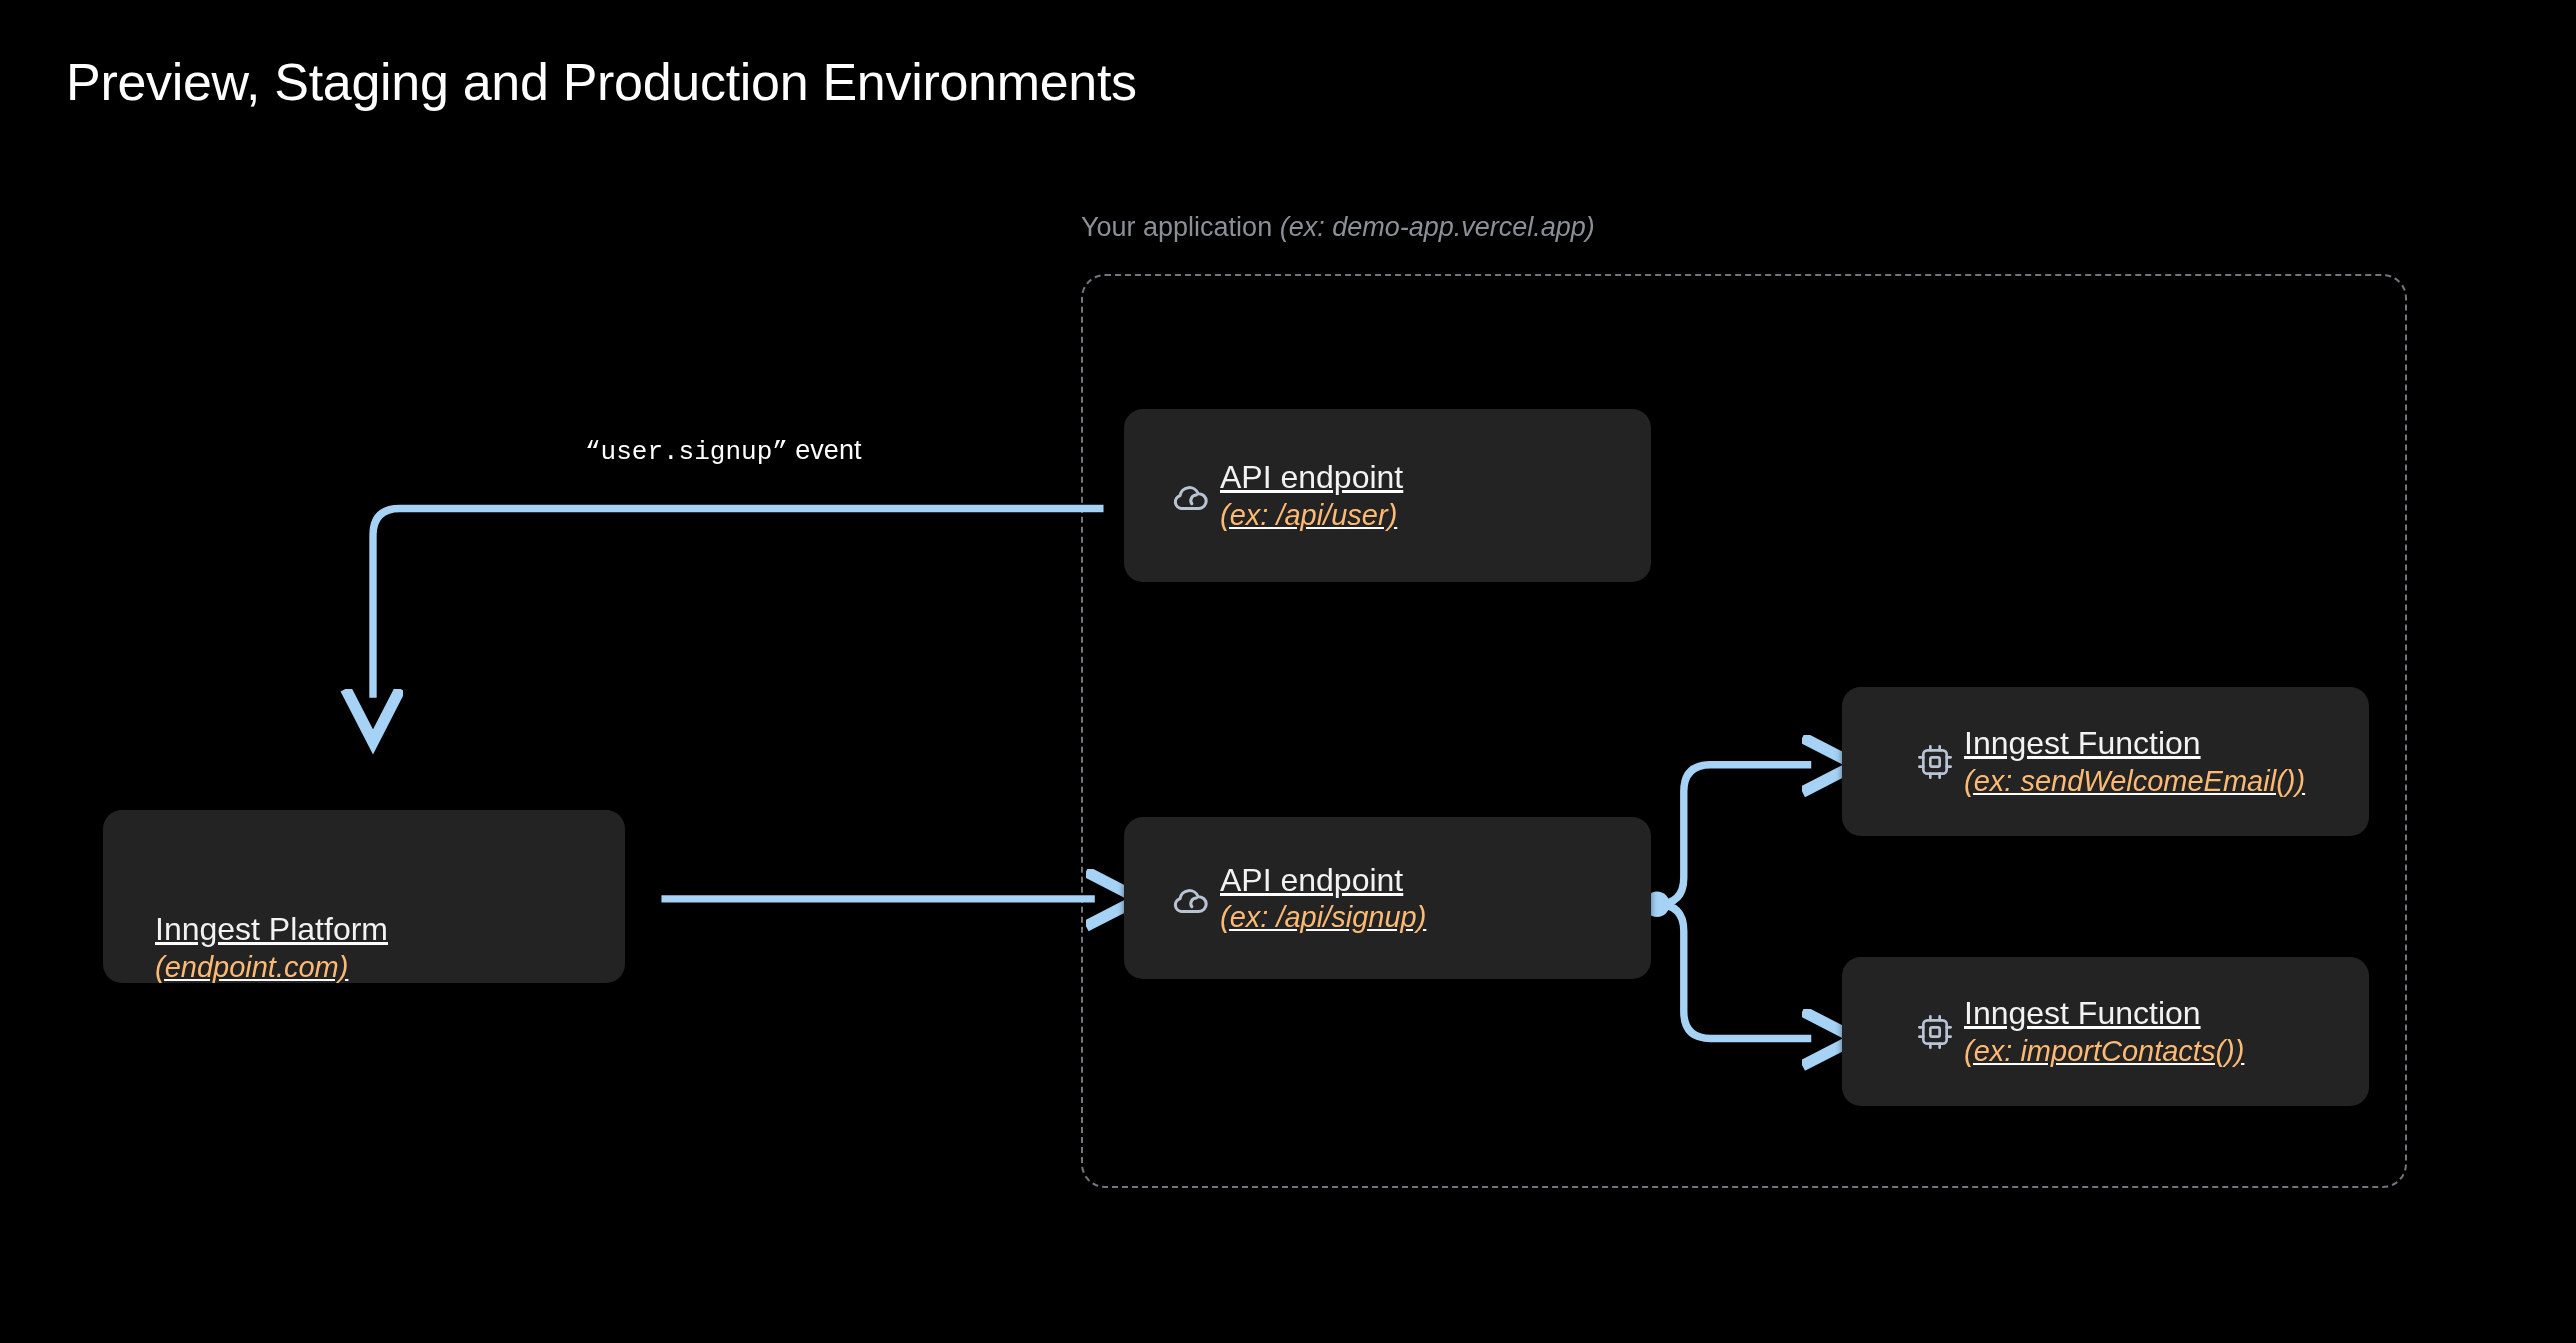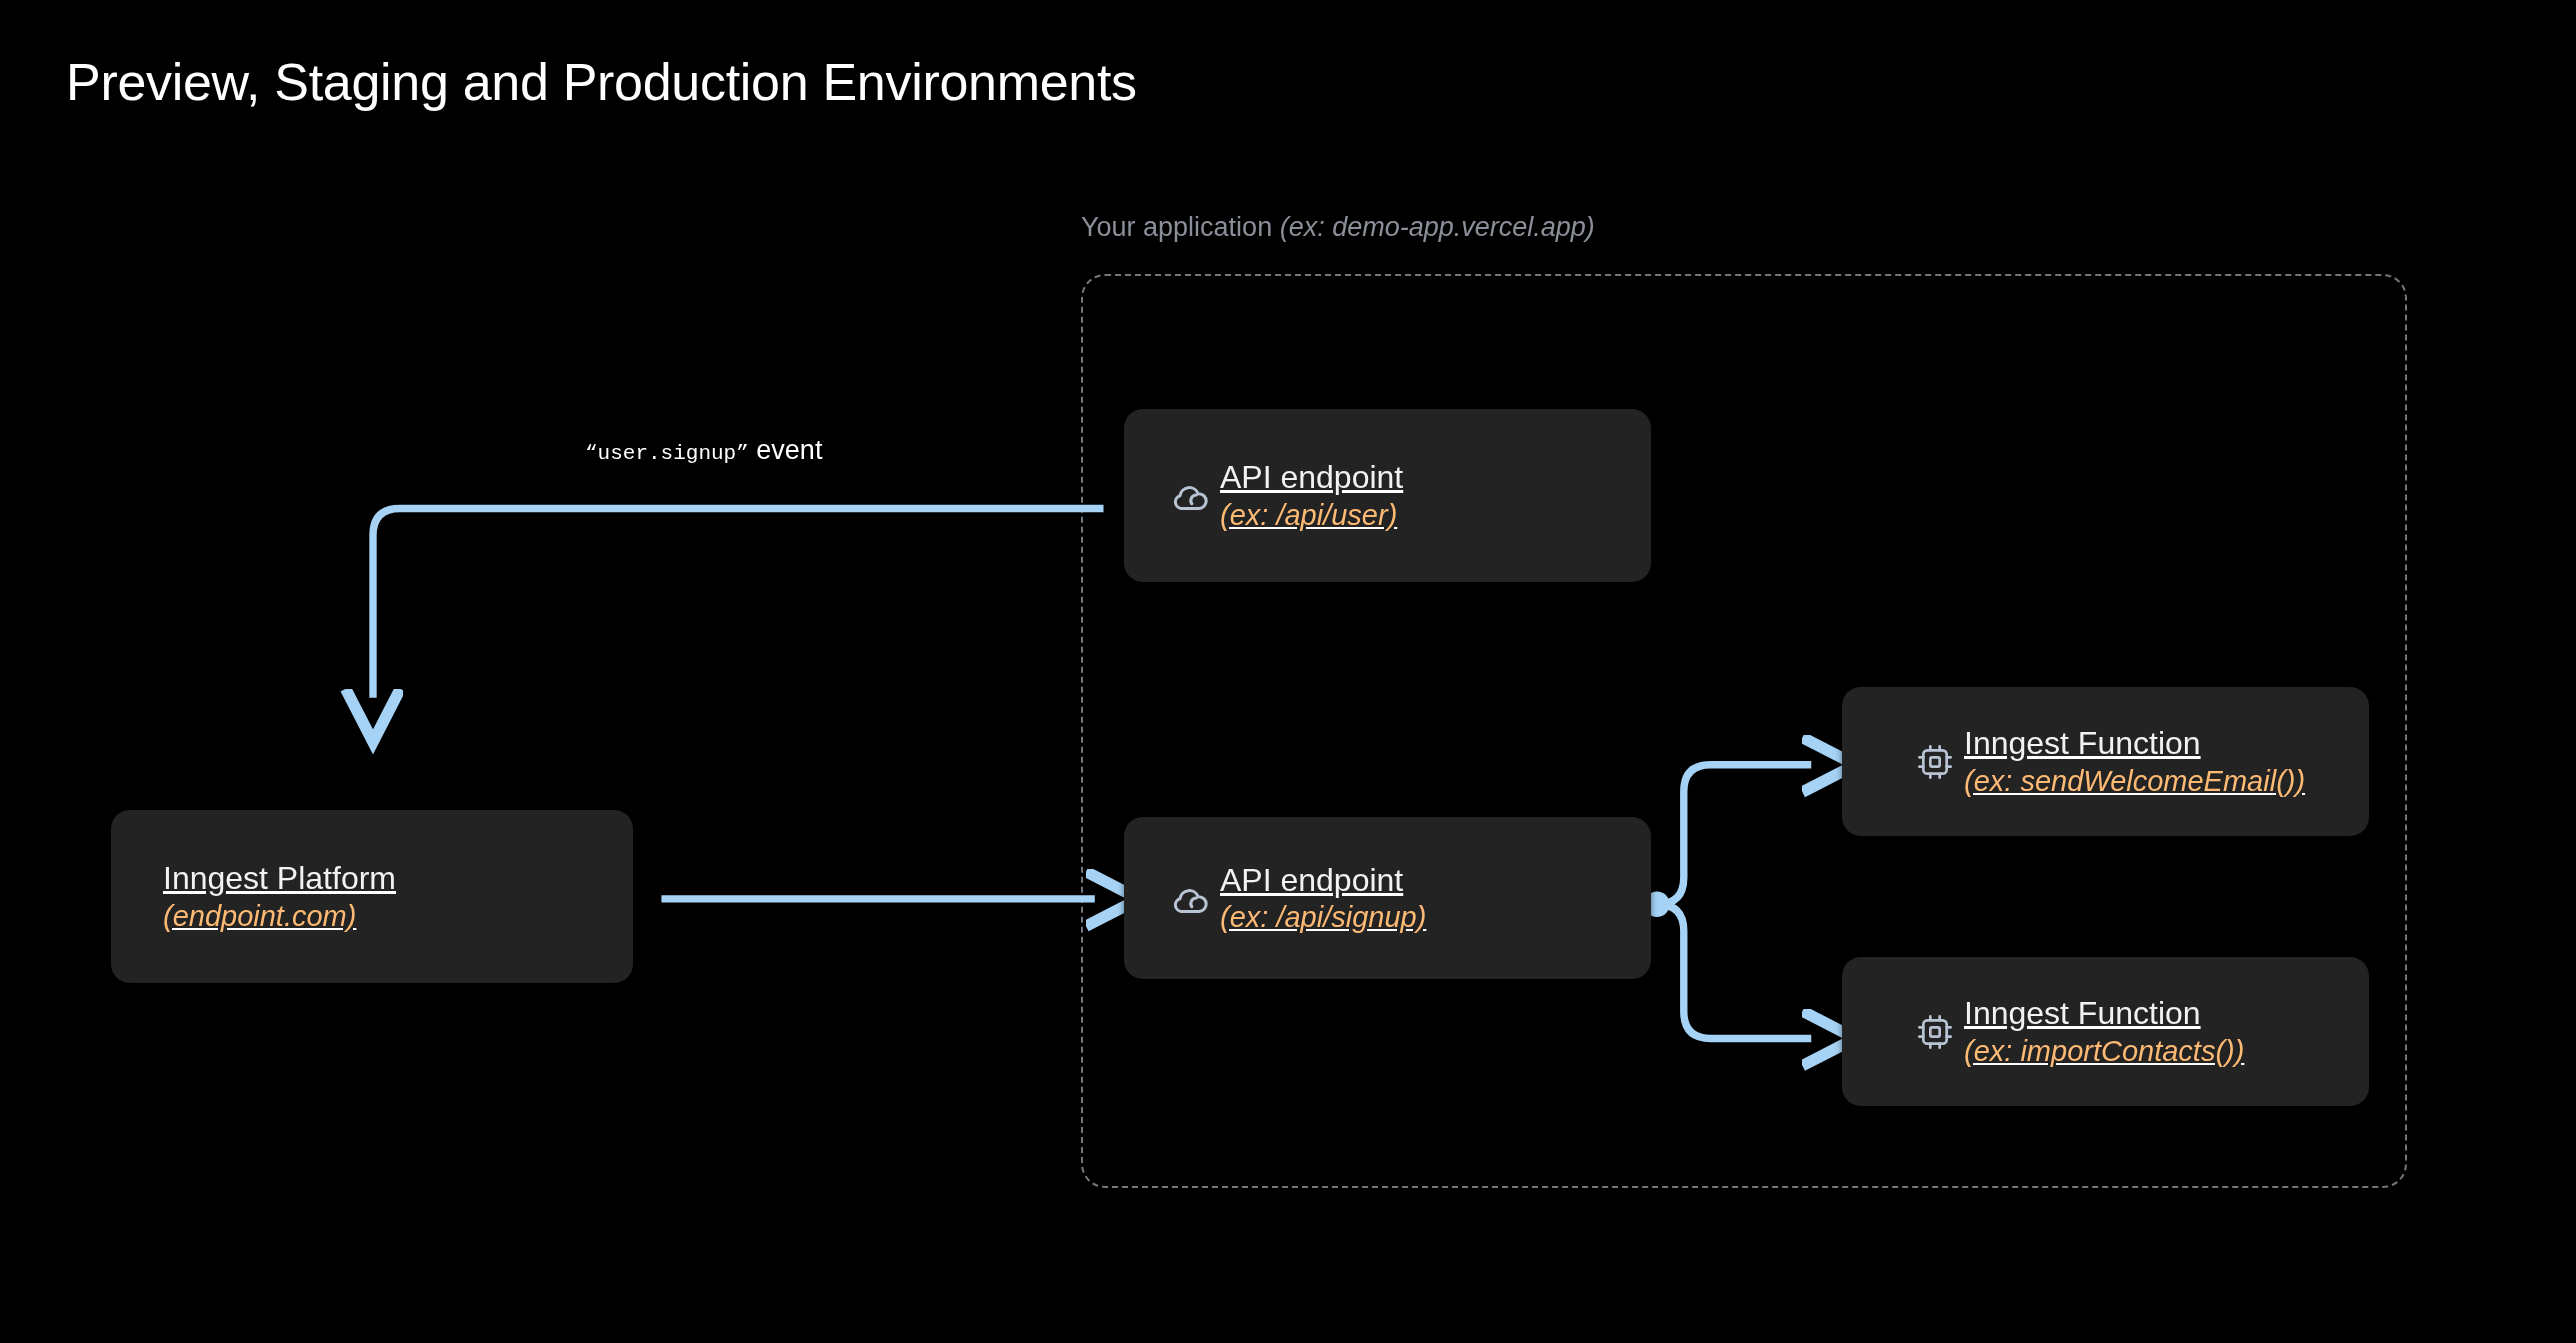--- a/index.html
+++ b/index.html
@@ -104,37 +104,38 @@
     margin-top: 2.7px;
   }
 
   
   #node-api-user      { left: 1124px; top: 409px;  width: 527px; height: 173px; padding-left: 38px; }
   #node-api-inngest   { left: 1124px; top: 817px; width: 527px; height: 162px; padding-left: 38px; }
   #node-fn-welcome    { left: 1842px; top: 687px; width: 527px; height: 149px; padding-left: 64px; }
   #node-fn-contacts   { left: 1842px; top: 957px; width: 527px; height: 149px; padding-left: 64px; }
 
   #node-platform {
-    left: 111px; top: 810px; width: 522px; height: 173px;
+    left: 103px; top: 810px; width: 522px; height: 173px;
     padding-left: 52px;
+    align-items: flex-end;
   }
   #node-platform .node-text { align-items: flex-start; }
 
   
   .edge-label {
     position: absolute;
     left: 585px;
     top: 435px;
     font-size: 27px;
     color: #ffffff;
     white-space: nowrap;
   }
   .edge-label .code {
     font-family: "Liberation Mono", monospace;
-    font-size: 21px;
+    font-size: 26px;
     margin-top: 36px;
   }
 
   
   #edges {
     position: absolute;
     left: 0; top: 0;
     width: 2576px;
     height: 1343px;
     pointer-events: none;

